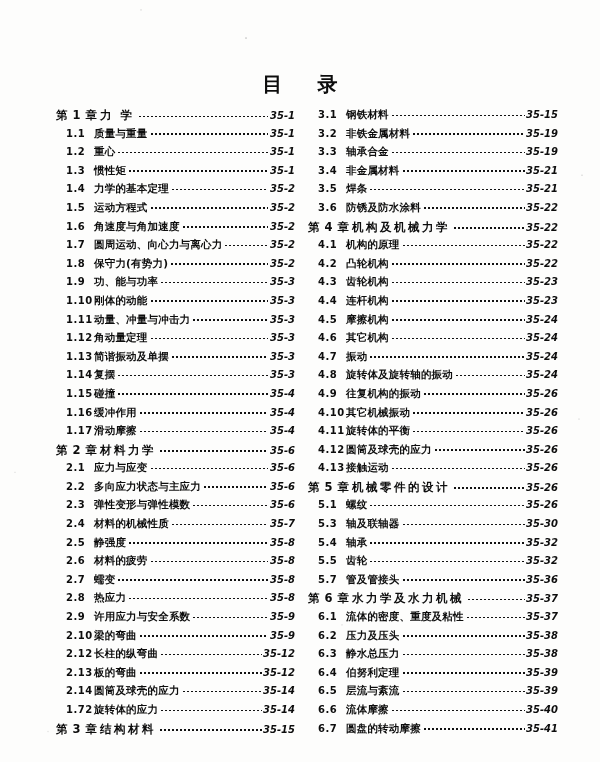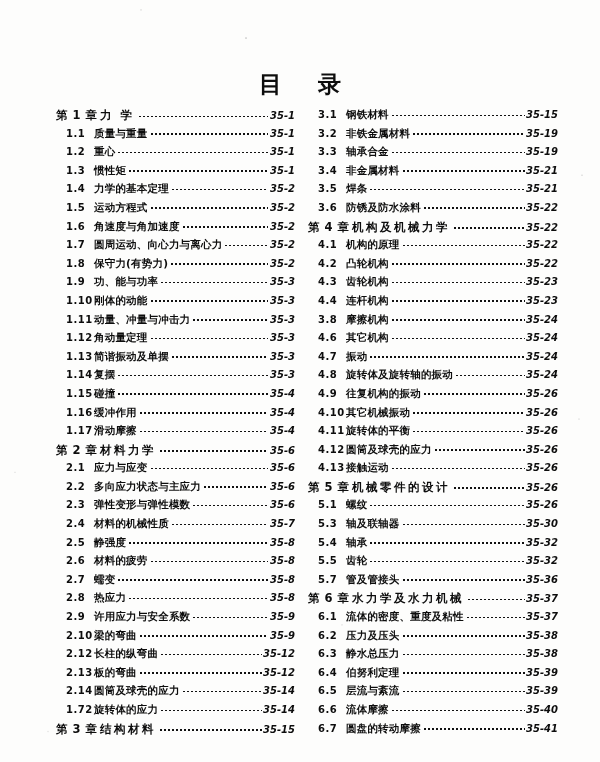--- a/index.html
+++ b/index.html
@@ -26,21 +26,21 @@
       radial-gradient(circle at 97% 23%, rgba(80,80,80,0.18) 0.5px, transparent 1.2px),
       radial-gradient(circle at 96.5% 55%, rgba(80,80,80,0.14) 0.5px, transparent 1.2px),
       radial-gradient(circle at 2.5% 62%, rgba(80,80,80,0.12) 0.5px, transparent 1.2px),
       radial-gradient(circle at 57% 82%, rgba(80,80,80,0.13) 0.5px, transparent 1.2px),
       radial-gradient(circle at 8% 96%, rgba(80,80,80,0.12) 0.5px, transparent 1.2px);
     opacity: 0.85;
   }
 
   .page-title {
     text-align: center;
-    font-size: 23px;
+    font-size: 20px;
     font-weight: bold;
     letter-spacing: 14px;
     padding-left: 14px;
     margin: 0;
     position: absolute;
     top: 72px;
     left: 0;
     right: 0;
     line-height: 24px;
   }
@@ -405,21 +405,21 @@
         <span class="leader"></span>
         <span class="pagenum">35-23</span>
       </div>
       <div class="toc-row entry">
         <span class="num">4.4</span>
         <span class="label">连杆机构</span>
         <span class="leader"></span>
         <span class="pagenum">35-23</span>
       </div>
       <div class="toc-row entry">
-        <span class="num">3.8</span>
+        <span class="num">4.5</span>
         <span class="label">摩擦机构</span>
         <span class="leader"></span>
         <span class="pagenum">35-24</span>
       </div>
       <div class="toc-row entry">
         <span class="num">4.6</span>
         <span class="label">其它机构</span>
         <span class="leader"></span>
         <span class="pagenum">35-24</span>
       </div>

